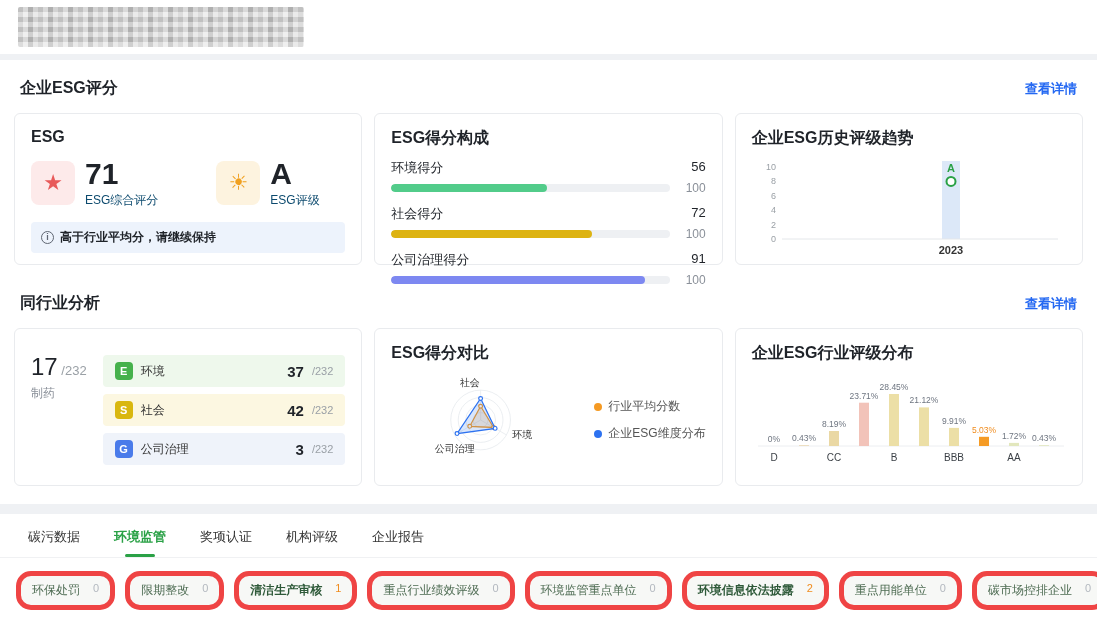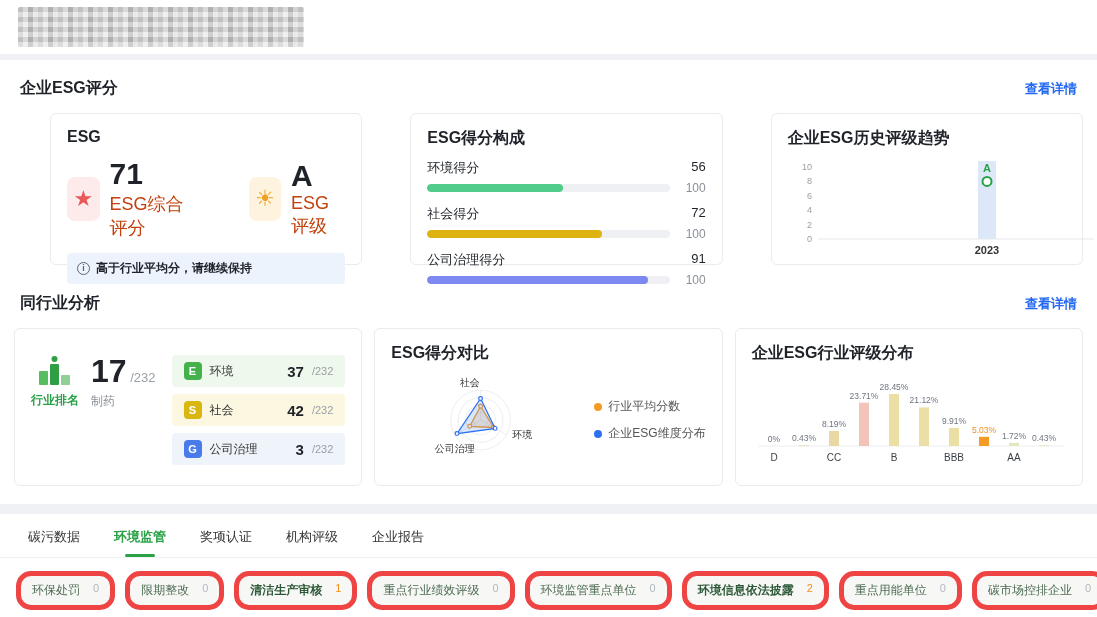--- a/index.html
+++ b/index.html
@@ -18,53 +18,53 @@
 
   
   .panel { background:#fff; }
   .main-panel { margin-top:6px; padding:16px 14px 18px; }
   .section-head { display:flex; justify-content:space-between; align-items:center; padding:2px 6px 14px; }
   .section-head h2 { font-size:16px; font-weight:bold; }
   .detail-link { color:#2468f2; font-size:13px; font-weight:bold; cursor:pointer; text-decoration:none; }
   .cards-row { display:flex; gap:12px; }
   .row1 { margin-bottom:26px; }
   .card { flex:1 1 0; min-width:0; border:1px solid #e9ebee; border-radius:6px; padding:14px 16px; background:#fff; }
-  .row1 .card { height:152px;margin-left:36px; }
+  .row1 .card { height:152px; }
   .row2 .card { height:158px; }
   .card h3 { font-size:16px; font-weight:bold; }
 
   
   .score-groups { display:flex; gap:58px; margin-top:12px; }
   .score-group { display:flex; gap:10px; align-items:center; }
   .sq-icon { width:44px; height:44px; border-radius:8px; display:flex; align-items:center; justify-content:center; font-size:22px; }
   .sq-icon.red { background:#fdeaea; color:#e85a5a; }
   .sq-icon.orange { background:#fdf3df; color:#f0a020; }
   .big-num { font-size:30px; font-weight:bold; line-height:1.05; }
-  .sub-label { font-size:18px; color:#c2410c; margin-top:2px; }
+  .sub-label { font-size:12px; color:#0c4a6e; margin-top:2px; }
   .note { margin-top:13px; background:#edf3fc; border-radius:4px; padding:7px 10px; font-size:12px; font-weight:bold; display:flex; align-items:center; gap:6px; color:#1f2329; }
   .i-icon { width:13px; height:13px; border:1px solid #5f6672; border-radius:50%; color:#5f6672; font-size:9px; font-weight:bold; display:inline-flex; align-items:center; justify-content:center; flex:0 0 auto; }
 
   
   .comp-row { margin-top:10px; }
   .comp-top { display:flex; justify-content:space-between; font-size:13px; margin-bottom:4px; }
   .comp-value { font-weight:normal; }
   .comp-bottom { display:flex; align-items:center; gap:10px; }
   .bar-track { flex:1; height:8px; border-radius:4px; background:#eef0f3; overflow:hidden; }
   .bar-fill { height:100%; border-radius:4px; width:0; }
   .comp-max { font-size:12px; color:#8a9099; width:26px; text-align:right; }
 
   svg { display:block; }
   .chart-box { margin-top:6px; }
 
   
   .rank-card-content { display:flex; margin-top:12px; gap:16px; }
   .rank-left { display:flex; gap:12px; flex:0 0 auto; }
   .rank-icon-col { display:flex; flex-direction:column; align-items:center; gap:5px; }
   .rank-label { color:#2aa146; font-weight:bold; font-size:12px; }
-  .rank-big { font-size:32px; font-weight:bold; line-height:1; }
+  .rank-big { font-size:24px; font-weight:normal; line-height:1; }
   .rank-total { font-size:13px; color:#9aa0a6; }
   .rank-industry { font-size:12px; color:#8a9099; margin-top:6px; }
   .rank-rows { flex:1; display:flex; flex-direction:column; gap:7px; }
   .rank-row { display:flex; align-items:center; gap:8px; padding:0 12px; height:32px; border-radius:4px; font-size:12px; }
   .rank-row .letter { width:18px; height:18px; border-radius:4px; color:#fff; font-size:11px; font-weight:bold; display:flex; align-items:center; justify-content:center; }
   .rank-row .rr-label { color:#333; }
   .rank-row .rr-rank { margin-left:auto; font-weight:bold; font-size:15px; color:#1f2329; }
   .rank-row .rr-total { color:#9aa0a6; font-size:11px; }
 
   
@@ -189,29 +189,20 @@
   <div class="section-head">
     <h2>同行业分析</h2>
     <a class="detail-link">查看详情</a>
   </div>
 
   <div class="cards-row row2">
 
     <section class="card">
       <div class="rank-card-content">
         <div class="rank-left">
-          <div class="rank-icon-col">
-            <svg width="36" height="32" viewBox="0 0 36 32">
-              <circle cx="17.5" cy="4" r="3" fill="#2f9e44"></circle>
-              <rect x="2" y="16" width="9" height="14" rx="1" fill="#57bd61"></rect>
-              <rect x="13" y="9" width="9" height="21" rx="1" fill="#2f9e44"></rect>
-              <rect x="24" y="20" width="9" height="10" rx="1" fill="#8fd097"></rect>
-            </svg>
-            <span class="rank-label">行业排名</span>
-          </div>
           <div>
             <span class="rank-big">17</span>
             <span class="rank-total">/232</span>
             <div class="rank-industry">制药</div>
           </div>
         </div>
         <div class="rank-rows">
           <div class="rank-row" style="background: rgb(238, 248, 236);">
             <span class="letter" style="background: rgb(69, 177, 75);">E</span>
             <span class="rr-label">环境</span>

